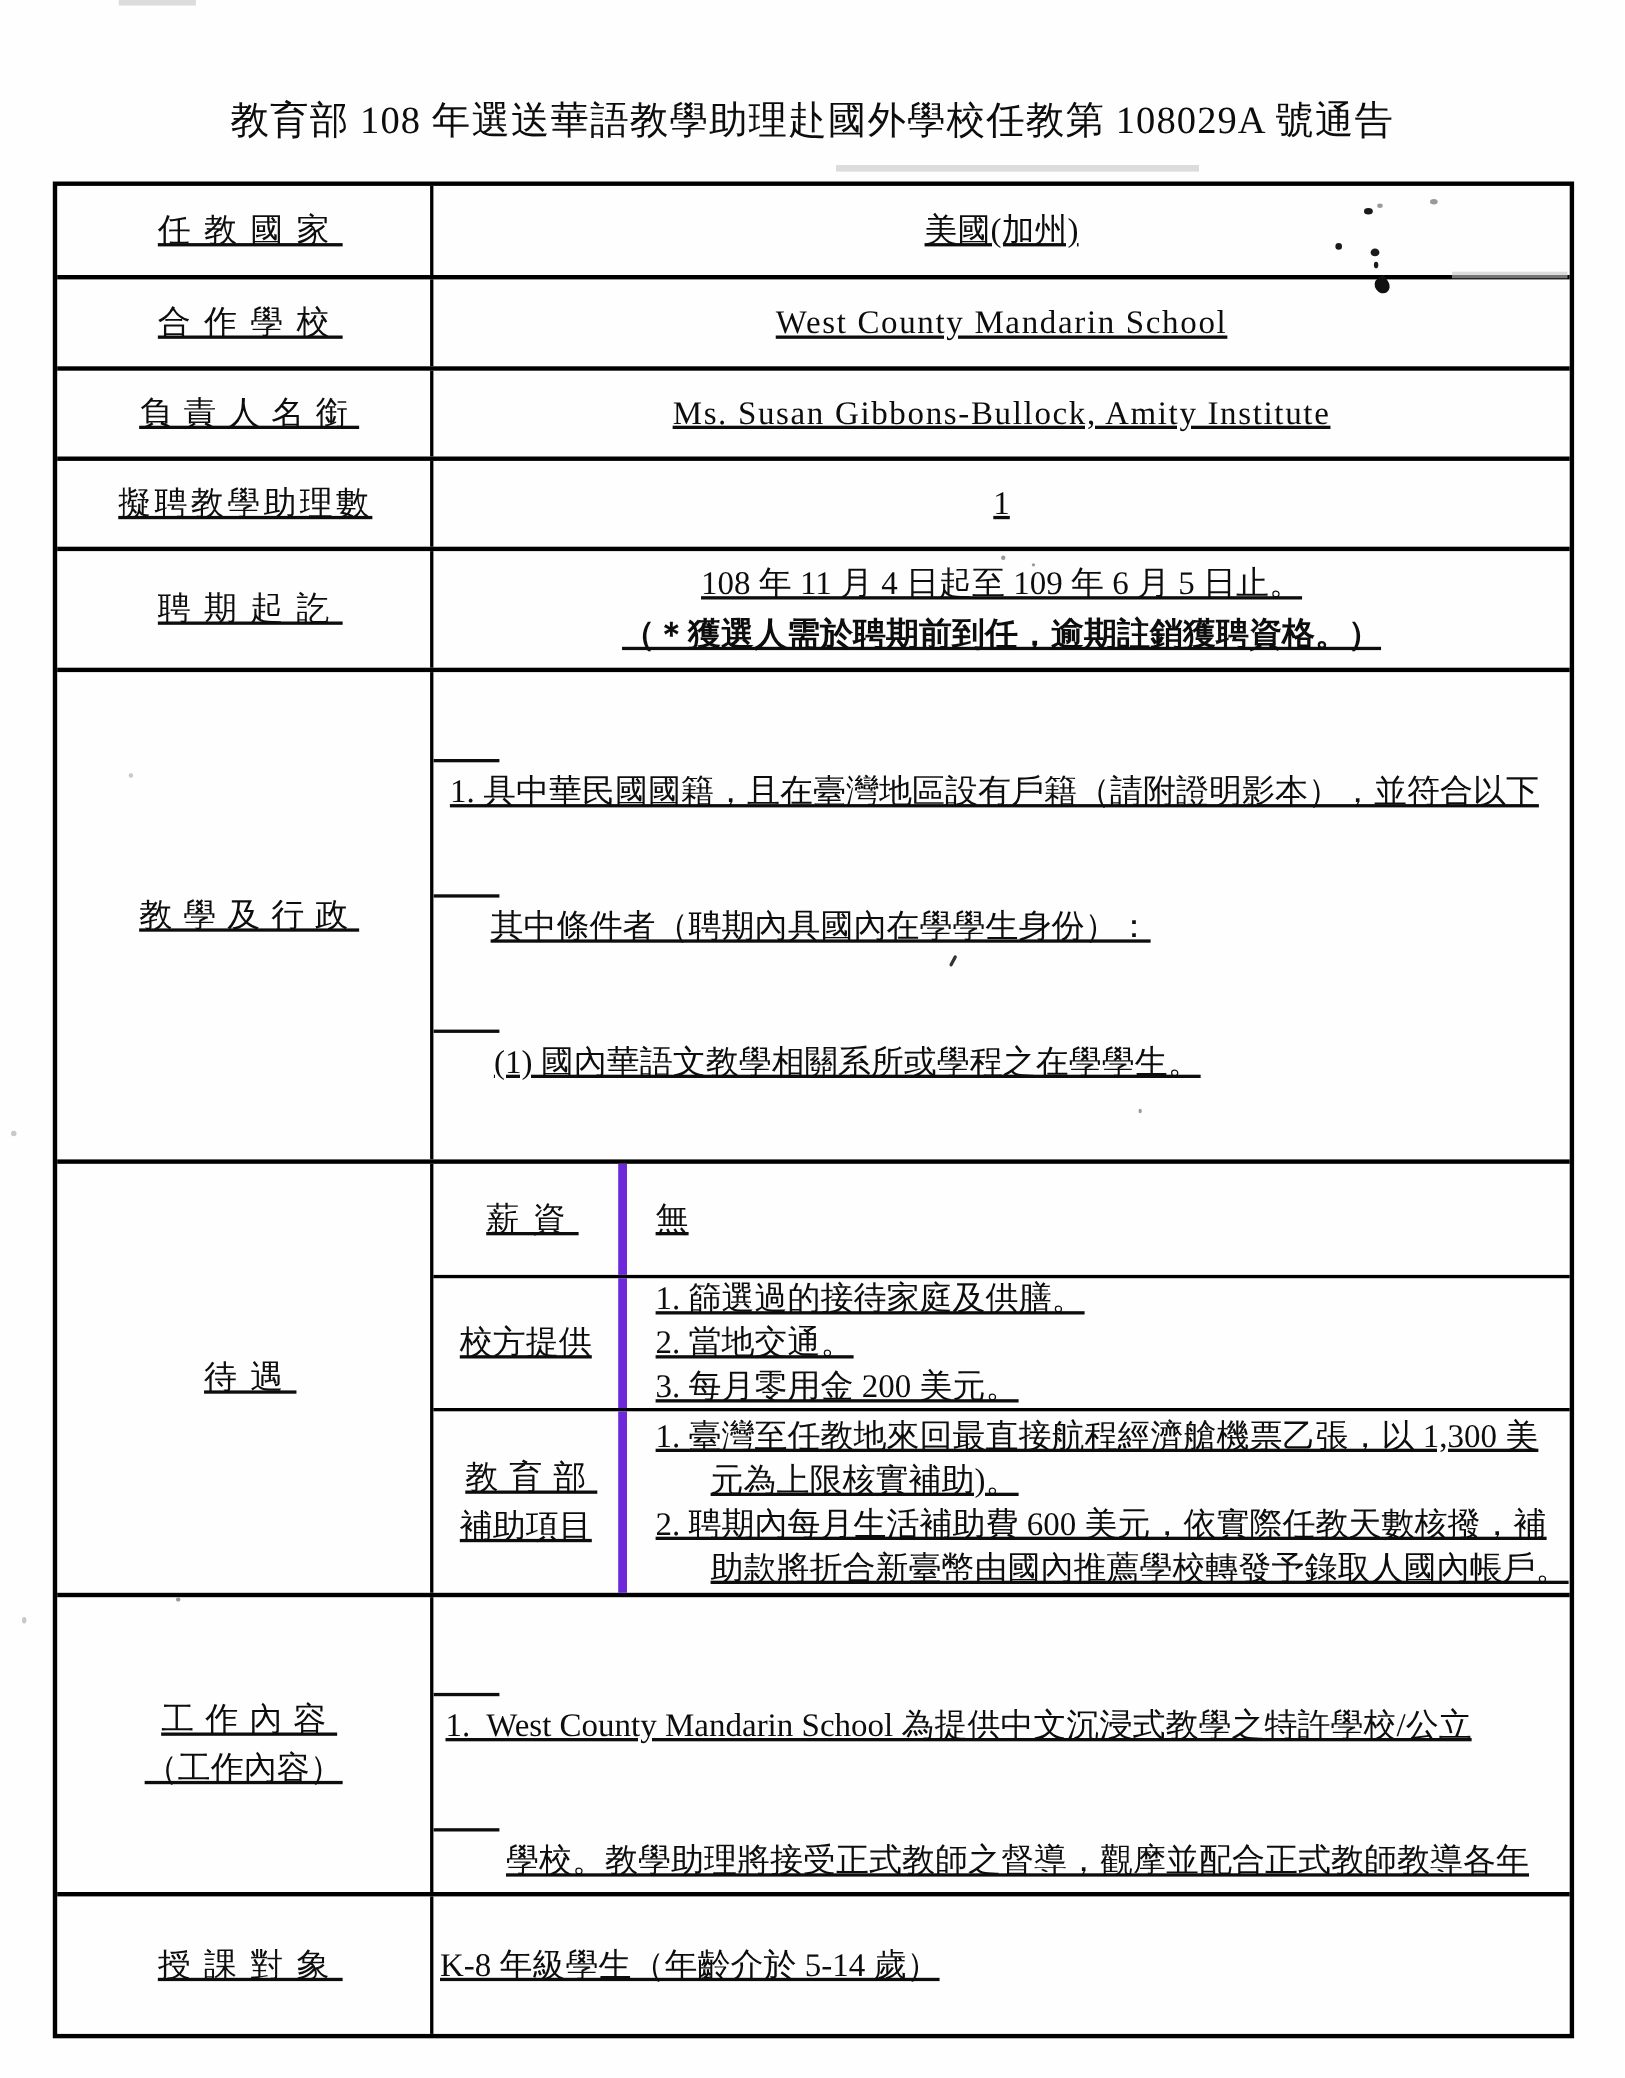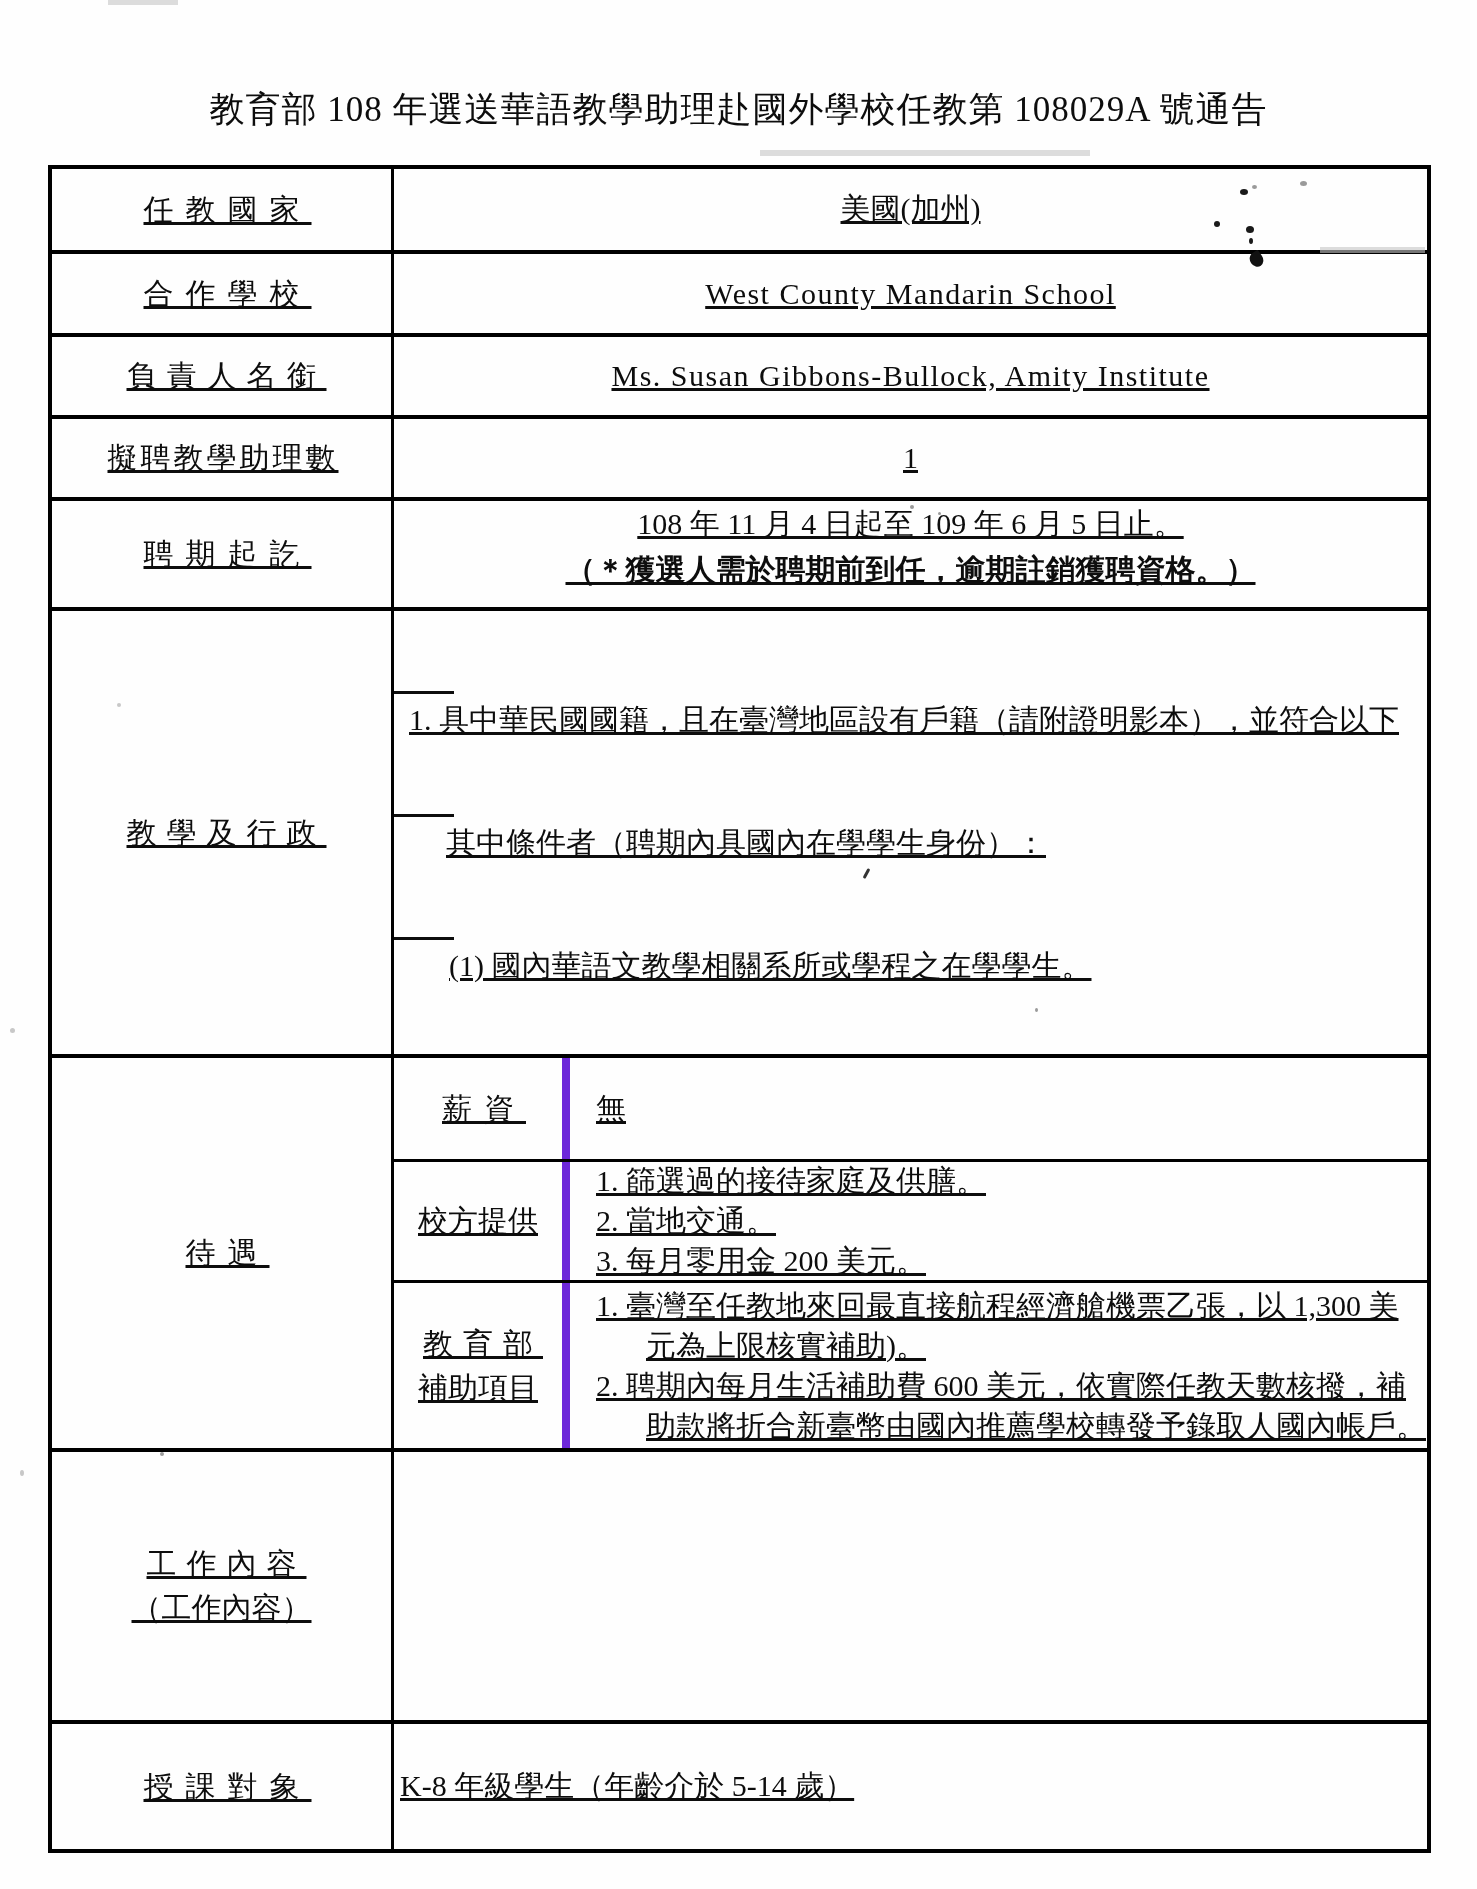--- a/index.html
+++ b/index.html
@@ -64,20 +64,21 @@
     font-size: 30px;
     line-height: 41px;
     white-space: pre;
   }
   .line { white-space: pre; }
   .period-cell {
     flex: 1;
     display: flex;
     flex-direction: column;
     align-items: center;
+    justify-content: center;
     font-size: 30px;
     line-height: 46px;
     white-space: pre;
   }
   .bold { font-weight: bold; }
   
   .benefits-right { flex: 1; display: flex; flex-direction: column; }
   .sub-row { display: flex; border-bottom: 3px solid #000; }
   .sub-row.last { border-bottom: none; }
   .sub-label-cell {
@@ -241,20 +242,28 @@
             <div class="line pl76">助款將折合新臺幣由國內推薦學校轉發予錄取人國內帳戶。</div>
           </div>
         </div>
       </div>
     </div>
 
     <div class="row" style="height:272px">
       <div class="cell label-cell">
         <span class="ls10">工作內容</span>
         <span>（工作內容）</span>
+      </div>
+      <div class="cell content-cell pt14">
+        <div class="line pl11">1.  West County Mandarin School 為提供中文沉浸式教學之特許學校/公立</div>
+        <div class="line pl66">學校。教學助理將接受正式教師之督導，觀摩並配合正式教師教導各年</div>
+        
+        
+        
+        
       </div>
     </div>
 
     <div class="row last" style="height:125px">
       <div class="cell label-cell">
         <span class="ls12">授課對象</span>
       </div>
       <div class="cell students-cell pl6">K-8 年級學生（年齡介於 5-14 歲）</div>
     </div>
 

